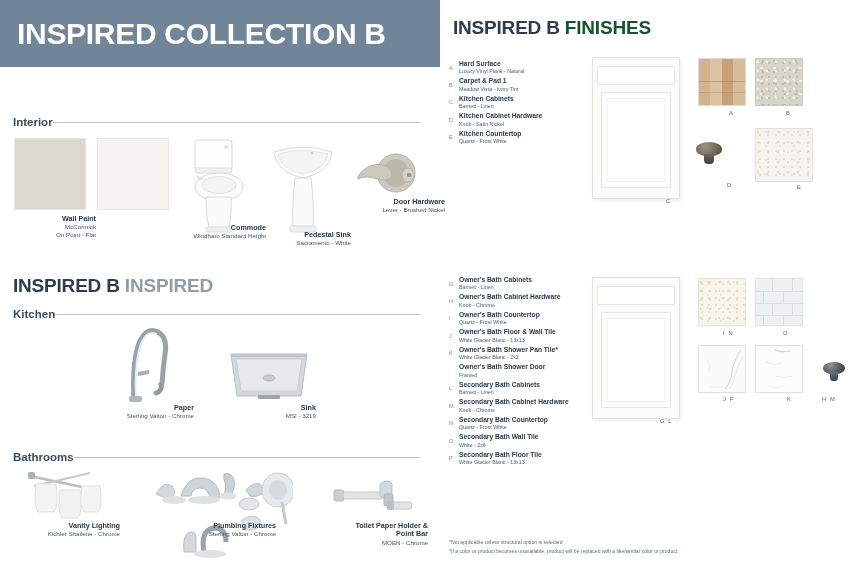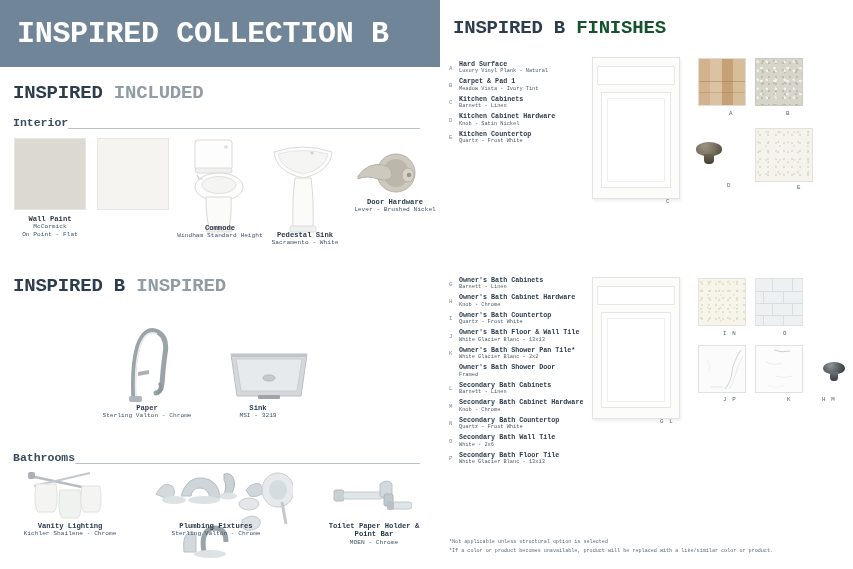--- a/index.html
+++ b/index.html
@@ -4,45 +4,45 @@
 <style>
   * { box-sizing: border-box; margin: 0; padding: 0; }
   body {
     width: 853px; height: 569px;
     background: #ffffff;
     font-family: "Liberation Sans", sans-serif;
     color: #2e3d4d;
     overflow: hidden;
     position: relative;
   }
-  .page { width: 853px; height: 569px; position: relative; display: flex; font-family: Liberation Mono, monospace; }
+  .page { width: 853px; height: 569px; position: relative; display: flex; }
 
   
   .left { width: 440px; height: 569px; position: relative; }
 
   .title-bar {
     position: absolute; left: 0; top: 0; width: 440px; height: 67px;
     background: #718599; display: flex; align-items: center;
   }
   .title-bar h1 {
     color: #ffffff; font-size: 30px; font-weight: bold;
     letter-spacing: -0.3px; padding-left: 17px; line-height: 1;
   }
 
   .sec-head { font-size: 19px; font-weight: bold; letter-spacing: -0.2px; }
   .sec-head .dark { color: #2e3d4d; }
   .sec-head .light { color: #919ca5; }
 
-  .subhead-row { display: flex; align-items: flex-end; }
+  .subhead-row { display: flex; align-items: center; }
   .subhead {
     font-size: 11.5px; font-weight: bold; color: #3b4c5c; white-space: nowrap;
   }
   .rule { flex: 1; height: 1px; background: #b9c2c9; }
 
-  .prod-label { text-align: center; line-height: 1.18; }
+  .prod-label { text-align: right; line-height: 1.18; }
   .prod-label .nm { font-size: 7.2px; font-weight: bold; color: #29394a; display: block; }
   .prod-label .sb { font-size: 6.2px; color: #3c566c; display: block; }
 
   .swatch-paint { border: 1px solid #e7e6e2; }
 
   
   .right { width: 413px; height: 569px; position: relative; }
   .right-head { position: absolute; left: 13px; top: 17px; font-size: 19px; font-weight: bold; letter-spacing: -0.2px;}
 
   .legend { position: absolute; }
@@ -94,24 +94,20 @@
 <body>
 
 <div class="page">
 
   <div class="left">
 
     <div class="title-bar">
       <h1>INSPIRED COLLECTION B</h1>
     </div>
 
-    <div class="sec-head" style="position:absolute;left:13px;top:82px;">
-      <span class="dark">INSPIRED</span>
-      <span class="light">INCLUDED</span>
-    </div>
 
     <div class="subhead-row" style="position:absolute;left:13px;top:116px;width:407px;">
       <span class="subhead">Interior</span>
       <span class="rule"></span>
     </div>
 
     <div class="swatch-paint" style="position:absolute;left:14px;top:138px;width:72px;height:72px;background:#dcd9d0;"></div>
     <div class="prod-label" style="position:absolute;left:4px;top:215px;width:92px;">
       <span class="nm">Wall Paint</span>
       <span class="sb">McCormick</span>
@@ -157,41 +153,45 @@
     <div class="prod-label" style="position:absolute;left:345px;top:198px;width:100px;">
       <span class="nm">Door Hardware</span>
       <span class="sb">Lever - Brushed Nickel</span>
     </div>
 
     <div class="sec-head" style="position:absolute;left:13px;top:275px;">
       <span class="dark">INSPIRED B</span>
       <span class="light">INSPIRED</span>
     </div>
 
+    <div class="subhead-row" style="position:absolute;left:13px;top:308px;width:407px;">
+      <span class="subhead">Kitchen</span>
+      <span class="rule"></span>
+    </div>
 
     <svg style="position:absolute;left:118px;top:320px;" width="58" height="82" viewBox="0 0 58 82">
       <path d="M16 80 Q14 46 20 26 Q27 6 40 12 Q50 18 47 34 Q45 48 44 64 Q43 72 38 73" stroke="#9aa3a8" stroke-width="5" fill="none" stroke-linecap="round"></path>
       <path d="M18 80 Q16 46 22 26 Q28 9 39 14" stroke="#e8eced" stroke-width="1.6" fill="none"></path>
       <rect x="11" y="76" width="13" height="6" rx="2" fill="#aeb6ba"></rect>
       <path d="M20 52 L31 50 L31 54 L20 56 Z" fill="#a9b1b5"></path>
       <path d="M42 64 q3 6 -2 9" stroke="#8e979c" stroke-width="3.4" fill="none" stroke-linecap="round"></path>
     </svg>
     <div class="prod-label" style="position:absolute;left:100px;top:404px;width:94px;">
       <span class="nm">Paper</span>
       <span class="sb">Sterling Valton - Chrome</span>
     </div>
 
     <svg style="position:absolute;left:228px;top:350px;" width="82" height="52" viewBox="0 0 82 52">
       <path d="M3 4 L79 4 L73 46 L9 46 Z" fill="#d4d8da" stroke="#b9bfc2"></path>
       <path d="M8 9 L74 9 L69 41 L13 41 Z" fill="#e7eaec" stroke="#c8cdd0"></path>
       <ellipse cx="41" cy="28" rx="6" ry="3" fill="#c5cace" stroke="#b2b8bc"></ellipse>
       <rect x="3" y="4" width="76" height="3" fill="#bfc5c8"></rect>
       <rect x="30" y="45" width="22" height="4" rx="1" fill="#9ea5a9"></rect>
     </svg>
-    <div class="prod-label" style="position:absolute;left:211px;top:404px;width:94px;">
+    <div class="prod-label" style="position:absolute;left:222px;top:404px;width:94px;">
       <span class="nm">Sink</span>
       <span class="sb">MSI - 3219</span>
     </div>
 
     <div class="subhead-row" style="position:absolute;left:13px;top:451px;width:407px;">
       <span class="subhead">Bathrooms</span>
       <span class="rule"></span>
     </div>
 
     <svg style="position:absolute;left:24px;top:468px;" width="82" height="52" viewBox="0 0 82 52">

